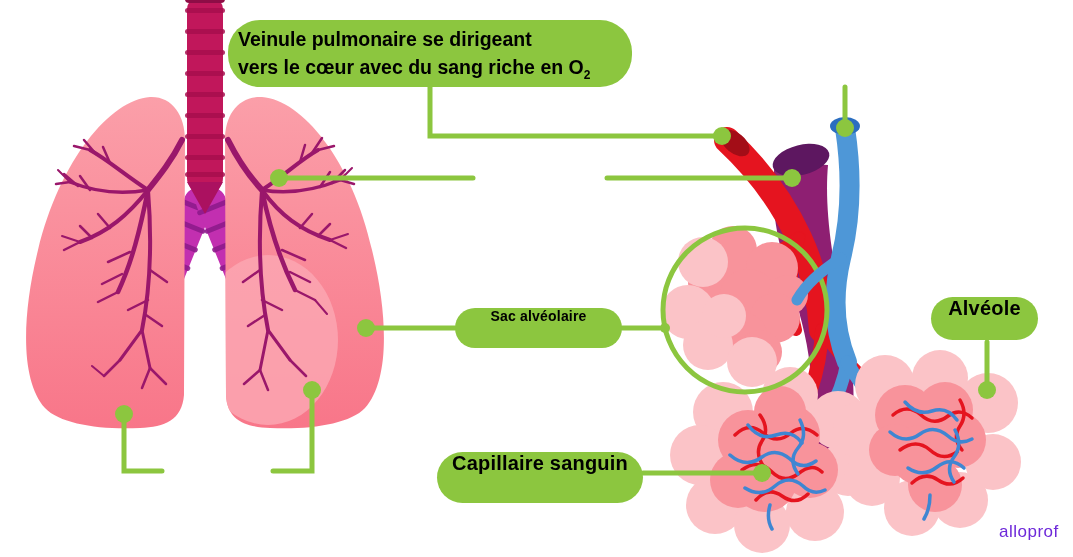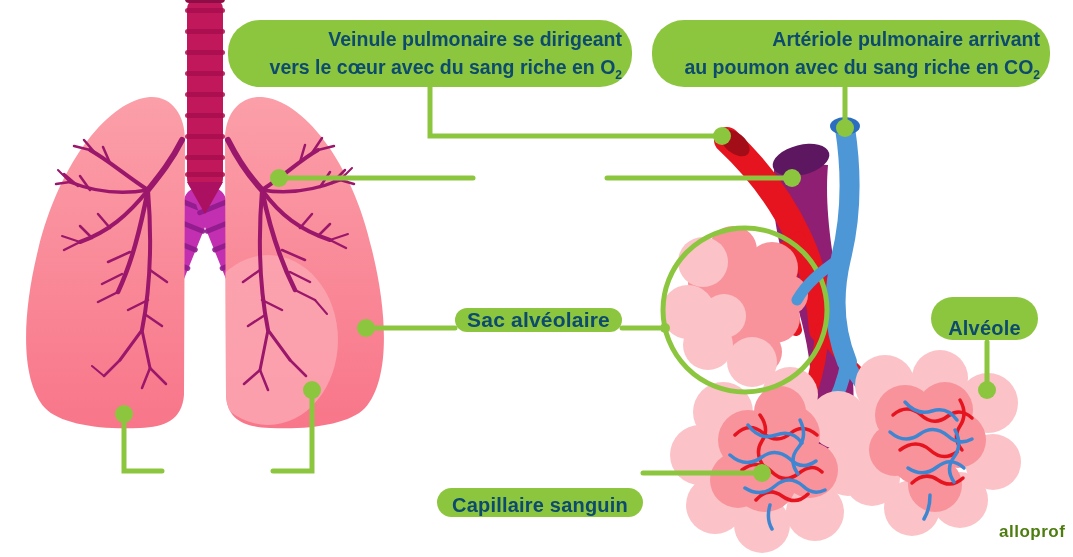--- a/index.html
+++ b/index.html
@@ -1,25 +1,25 @@
 <!DOCTYPE html>
 <html><head>
 <meta charset="utf-8">
 <style>
   html,body{margin:0;padding:0;background:#fff;}
   .stage{position:relative;width:1073px;height:557px;background:#ffffff;overflow:hidden;
          font-family:"Liberation Sans",sans-serif;}
   .stage svg{position:absolute;left:0;top:0;}
-  .pill,.box{position:absolute;background:#8cc63f;color:#0c4a6e;
-    display:flex;align-items:flex-end;justify-content:center;text-align:center;
+  .pill,.box{position:absolute;background:#8cc63f;color:#000000;
+    display:flex;align-items:flex-start;justify-content:center;text-align:center;
     font-weight:bold;box-sizing:border-box;}
   .pill{border-radius:999px;font-size:20px;letter-spacing:.2px;}
   .box{border-radius:32px;flex-direction:column;font-size:19.5px;line-height:1.4;padding:6px 10px;}
   .box sub,.pill sub{font-size:12px;line-height:0;}
-  .watermark{position:absolute;left:999px;top:522px;color:#4d7c0f;font-weight:bold;
+  .watermark{position:absolute;left:999px;top:522px;color:#6d28d9;font-weight:normal;
     font-size:17px;letter-spacing:.5px;}
 </style>
 </head>
 <body>
 
 <div class="stage">
 
 <svg width="1073" height="557" viewBox="0 0 1073 557">
   <defs>
     <linearGradient id="lungGrad" x1="0" y1="0" x2="0" y2="1">
@@ -249,27 +249,23 @@
     <circle cx="312" cy="390" r="9"></circle>
         <circle cx="762" cy="473" r="9"></circle>
   </g>
 </svg>
 
   <div class="box" style="left:228px;top:20px;width:404px;height:67px;">
     <span>Veinule pulmonaire se dirigeant</span>
     <span><span>vers le cœur avec du sang riche en O</span><sub>2</sub></span>
   </div>
 
-  <div class="box" style="left:652px;top:20px;width:398px;height:67px;">
-    <span>Artériole pulmonaire arrivant</span>
-    <span><span>au poumon avec du sang riche en CO</span><sub>2</sub></span>
-  </div>
-
-
-  <div class="pill" style="left:455px;top:308px;width:167px;height:24px;font-size:21px;">Sac alvéolaire</div>
+
+
+  <div class="pill" style="left:455px;top:308px;width:167px;height:40px;font-size:14px;">Sac alvéolaire</div>
 
   <div class="pill" style="left:931px;top:297px;width:107px;height:43px;">Alvéole</div>
 
 
-  <div class="pill" style="left:437px;top:452px;width:206px;height:29px;margin-top:36px;">Capillaire sanguin</div>
+  <div class="pill" style="left:437px;top:452px;width:206px;height:51px;">Capillaire sanguin</div>
 
   <div class="watermark">alloprof</div>
 </div>
 
 </body></html>

